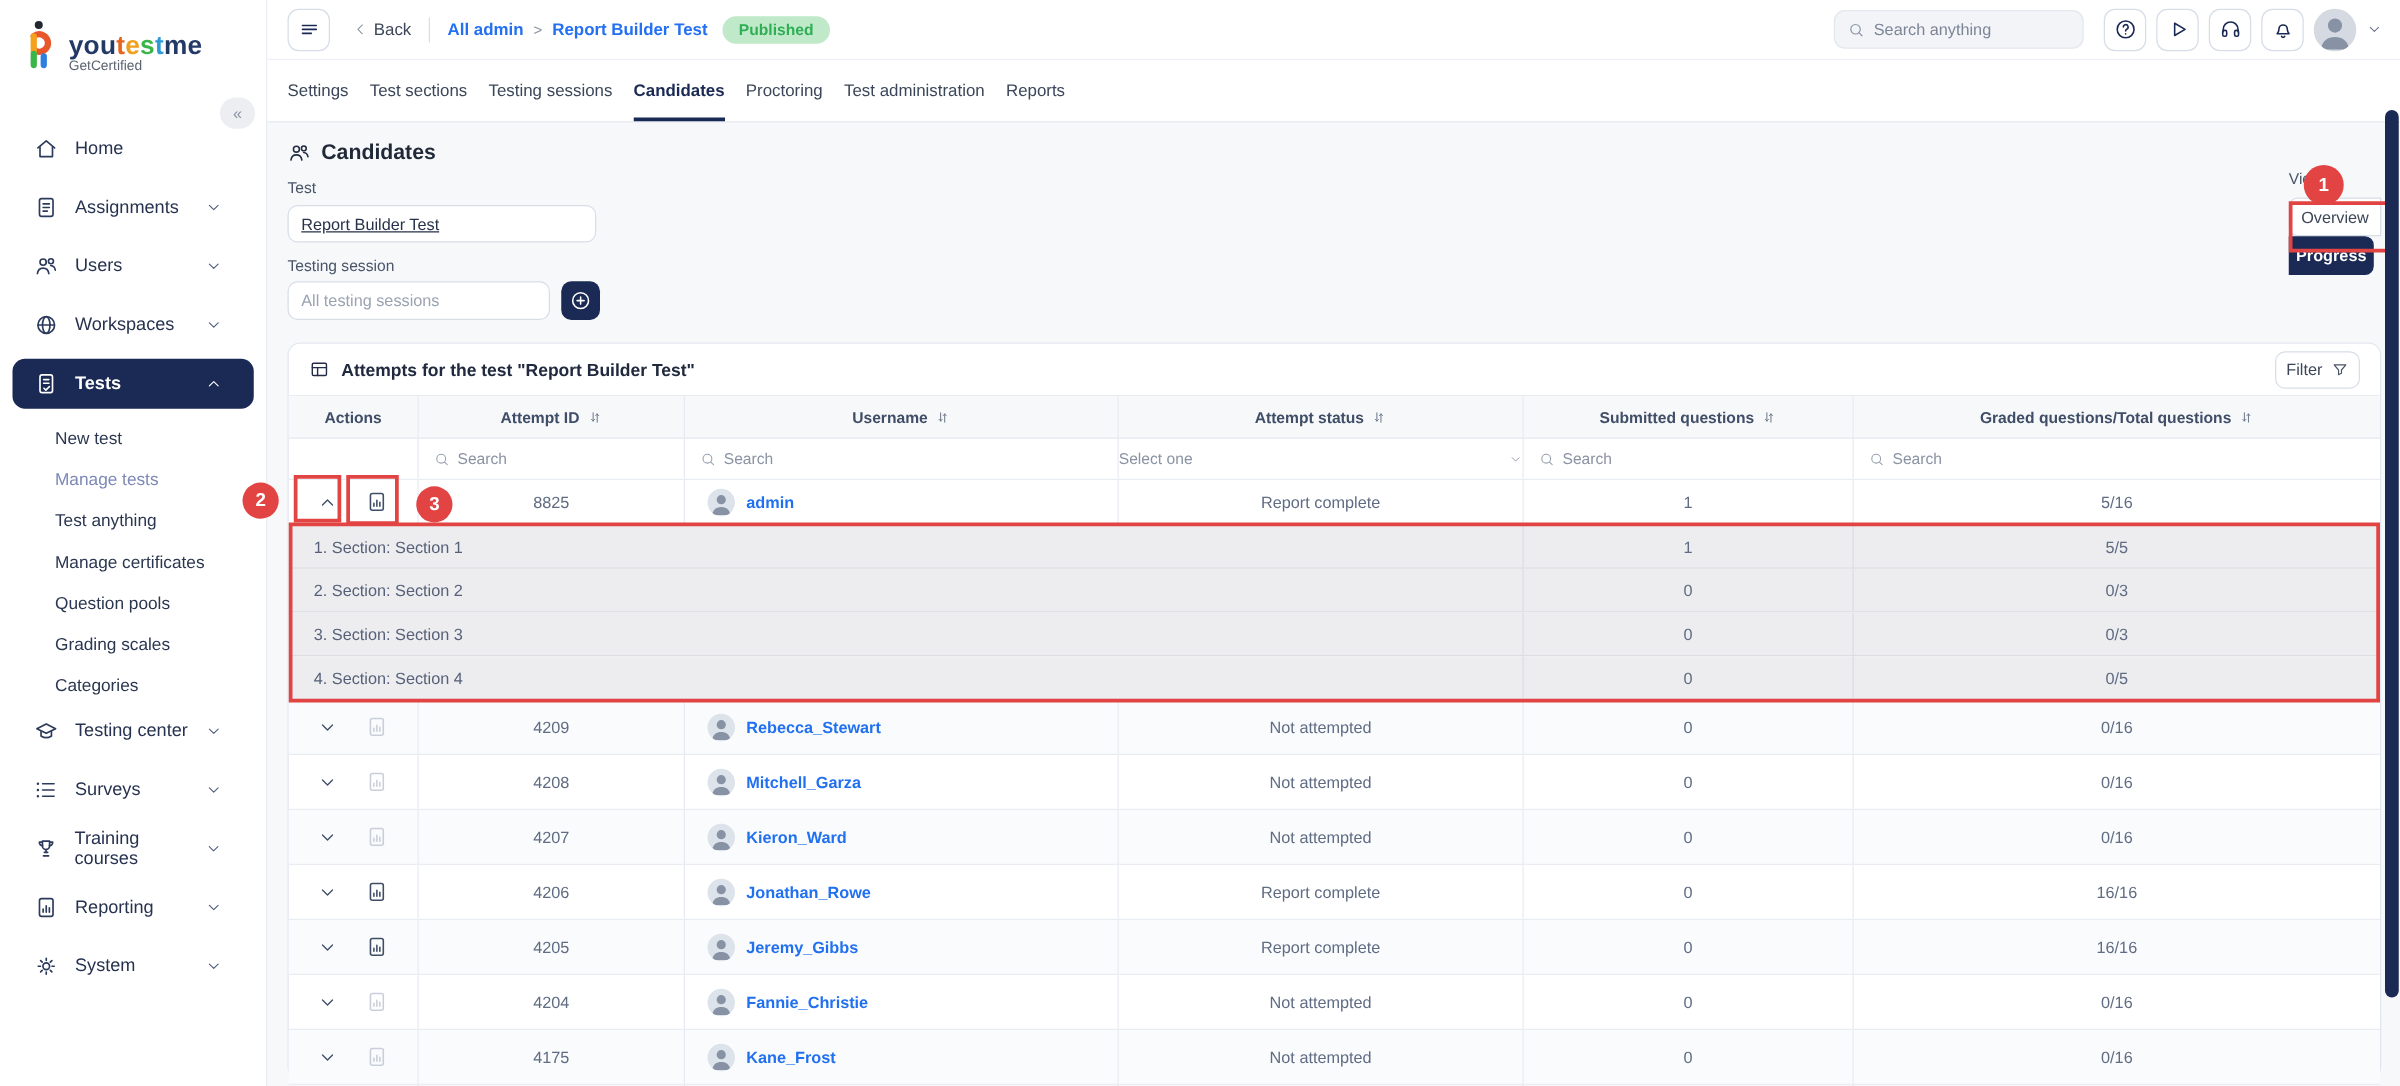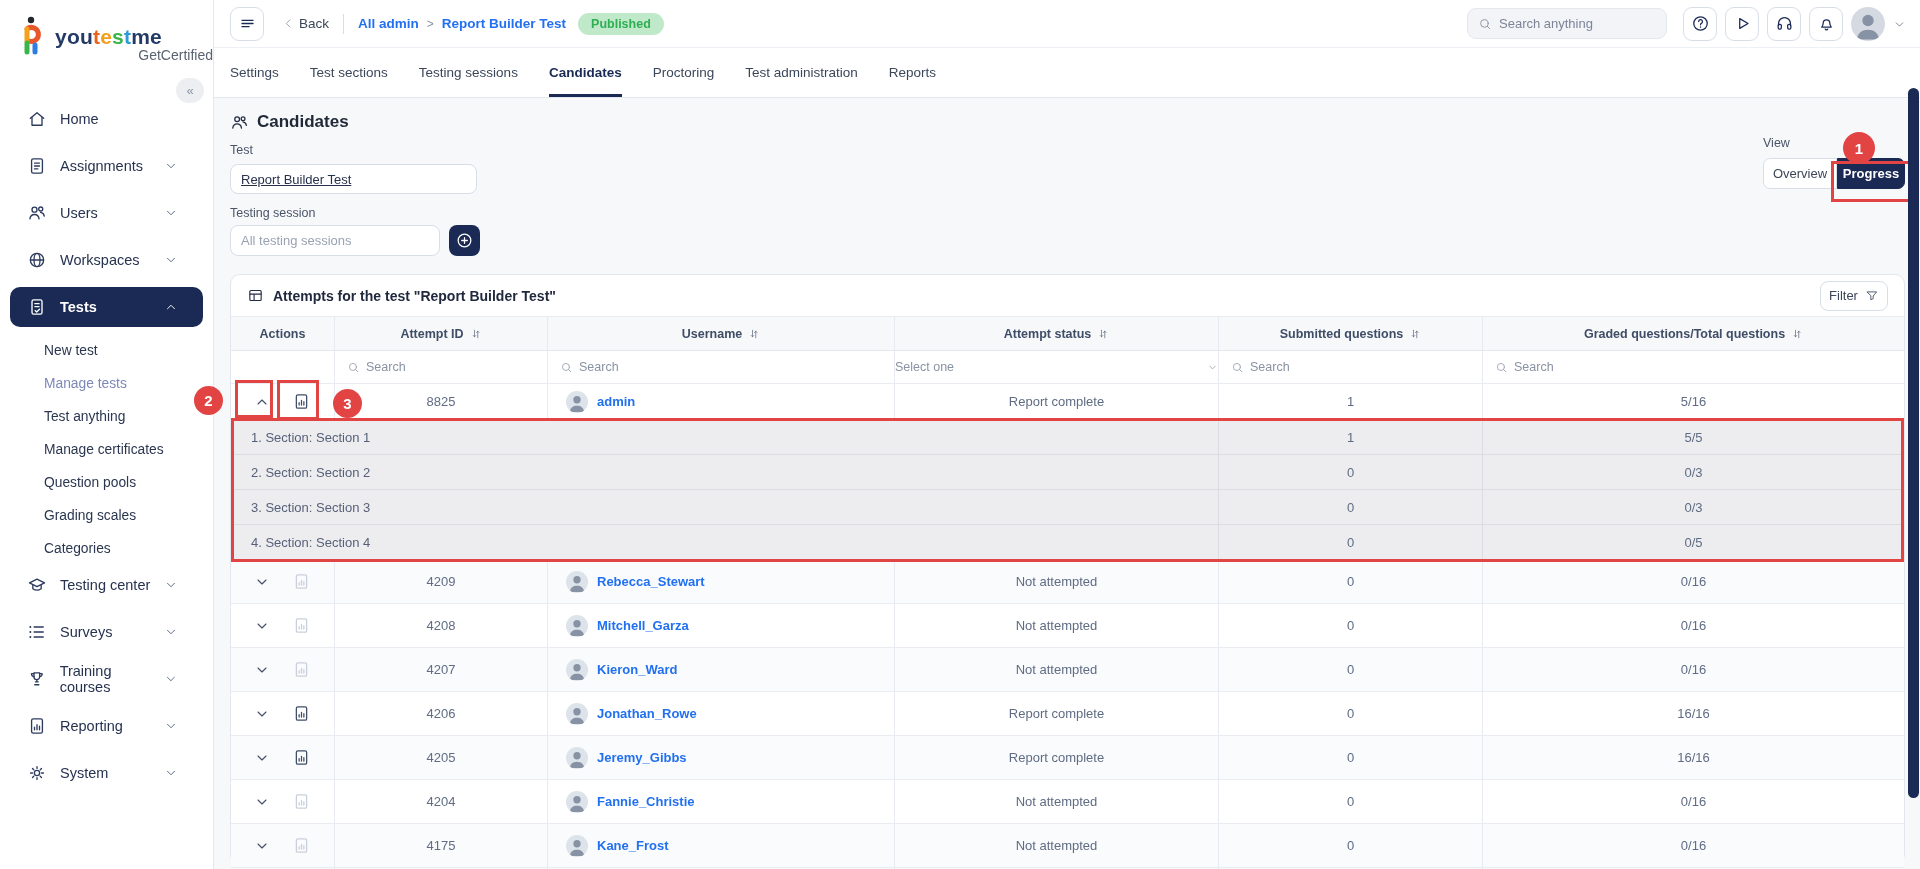--- a/index.html
+++ b/index.html
@@ -7,21 +7,21 @@
     font-family:"Liberation Sans", sans-serif; color:#25314e; }
   body { display:flex; position:relative; }
 
   
   .sidebar { width:214px; min-width:214px; height:100%; background:#fff;
     border-right:1px solid #e5e8ee; position:relative; }
   .logo-block { padding:16px 0 0 22px; height:97px; position:relative; }
   .logo-row { display:flex; align-items:flex-start; gap:7px; }
   .logo-mark { width:26px; height:40px; }
   .logo-text { font-size:21px; font-weight:bold; letter-spacing:.2px; margin-top:9px; }
-  .logo-tag { font-size:14px; color:#5a6370; text-align:right; width:158px; margin-top:-2px; }
+  .logo-tag { font-size:11px; color:#5a6370; text-align:left; width:158px; margin-top:-2px; }
   .collapse-btn { position:absolute; top:78px; right:9px; width:28px; height:25px;
     background:#eceef2; border-radius:13px; color:#8b94a6; font-size:13px;
     display:flex; align-items:center; justify-content:center; cursor:pointer; }
   nav { padding-top:2px; }
   .nav-item { display:flex; align-items:center; height:40px; margin:0 10px 7px 10px;
     padding:0 12px 0 17px; border-radius:10px; font-size:14.5px; color:#26324f; cursor:pointer; }
   .nav-item .icon { width:20px; height:20px; margin-right:13px; color:#2c3a5c; }
   .nav-item .chev { margin-left:auto; width:14px; height:14px; color:#51607e; }
   .nav-item.active { background:#1b2a55; color:#fff; font-weight:bold; }
   .nav-item.active .icon, .nav-item.active .chev { color:#fff; }
@@ -51,21 +51,21 @@
   .searchbox .icon { width:14px; height:14px; color:#8a93a3; }
   .searchbox input { border:none; outline:none; background:transparent; font-size:13px;
     color:#3c4657; width:150px; font-family:inherit; }
   .searchbox input::placeholder { color:#7c8596; }
   .avatar { width:34px; height:34px; border-radius:50%; background:#d5dae2; overflow:hidden;
     display:flex; align-items:flex-end; justify-content:center; cursor:pointer; }
   .avatar svg { width:100%; height:100%; fill:#8792a5; }
   .user-chev { width:13px; height:13px; color:#6b7688; cursor:pointer; }
 
   .tabbar { height:50px; background:#fff; border-bottom:1px solid #e3e7ee;
-    display:flex; align-items:stretch; gap:31px; padding:0 16px; }
+    display:flex; align-items:stretch; gap:17px; padding:0 16px; }
   .tab { display:flex; align-items:center; font-size:13.5px; color:#3b4759; cursor:pointer; position:relative; }
   .tab.active { color:#1b2a55; font-weight:bold; }
   .tab.active::after { content:""; position:absolute; left:0; right:0; bottom:0; height:3px; background:#1b2a55; }
 
   .content { flex:1; padding:14px 15px 0 16px; position:relative; }
   .page-head { display:flex; align-items:center; gap:8px; }
   .page-head .icon { width:19px; height:19px; color:#222c44; }
   .page-title { font-size:17px; font-weight:bold; color:#1f2937; }
   .fld-label { margin-top:11px; font-size:12.5px; color:#4a5568; }
   .test-input { margin-top:7px; width:247px; height:30px; background:#fff; border:1px solid #d8dee8;
@@ -73,21 +73,21 @@
   .test-input span { font-size:13px; color:#27314a; text-decoration:underline; }
   .sess-row { margin-top:5px; display:flex; align-items:center; gap:9px; }
   .sess-input { width:210px; height:31px; background:#fff; border:1px solid #d8dee8; border-radius:8px;
     padding:0 10px; font-size:13px; color:#3c4657; outline:none; font-family:inherit; }
   .sess-input::placeholder { color:#9aa3b2; }
   .plus-btn { width:31px; height:31px; background:#1b2a55; border:none; border-radius:8px; color:#fff;
     display:flex; align-items:center; justify-content:center; cursor:pointer; }
   .plus-btn .icon { width:19px; height:19px; }
   .view-wrap { position:absolute; top:38px; right:15px; }
   .view-label { font-size:12.5px; color:#4a5568; margin-bottom:8px; }
-  .view-btns { display:flex; }
+  .view-btns { display:flex;flex-direction:column; }
   .vbtn { height:31px; font-size:13px; display:flex; align-items:center; justify-content:center;
     cursor:pointer; font-family:inherit; }
   .vbtn.overview { width:74px; background:#fff; border:1px solid #d8dee8; border-radius:7px 0 0 7px;
     color:#3c4657; }
   .vbtn.progress { width:68px; background:#1b2a55; border:1px solid #1b2a55; border-radius:0 7px 7px 0;
     color:#fff; font-weight:bold; }
 
   
   .card { margin-top:18px; background:#fff; border:1px solid #e2e7ef; border-radius:10px;
     height:590px; position:relative; }

